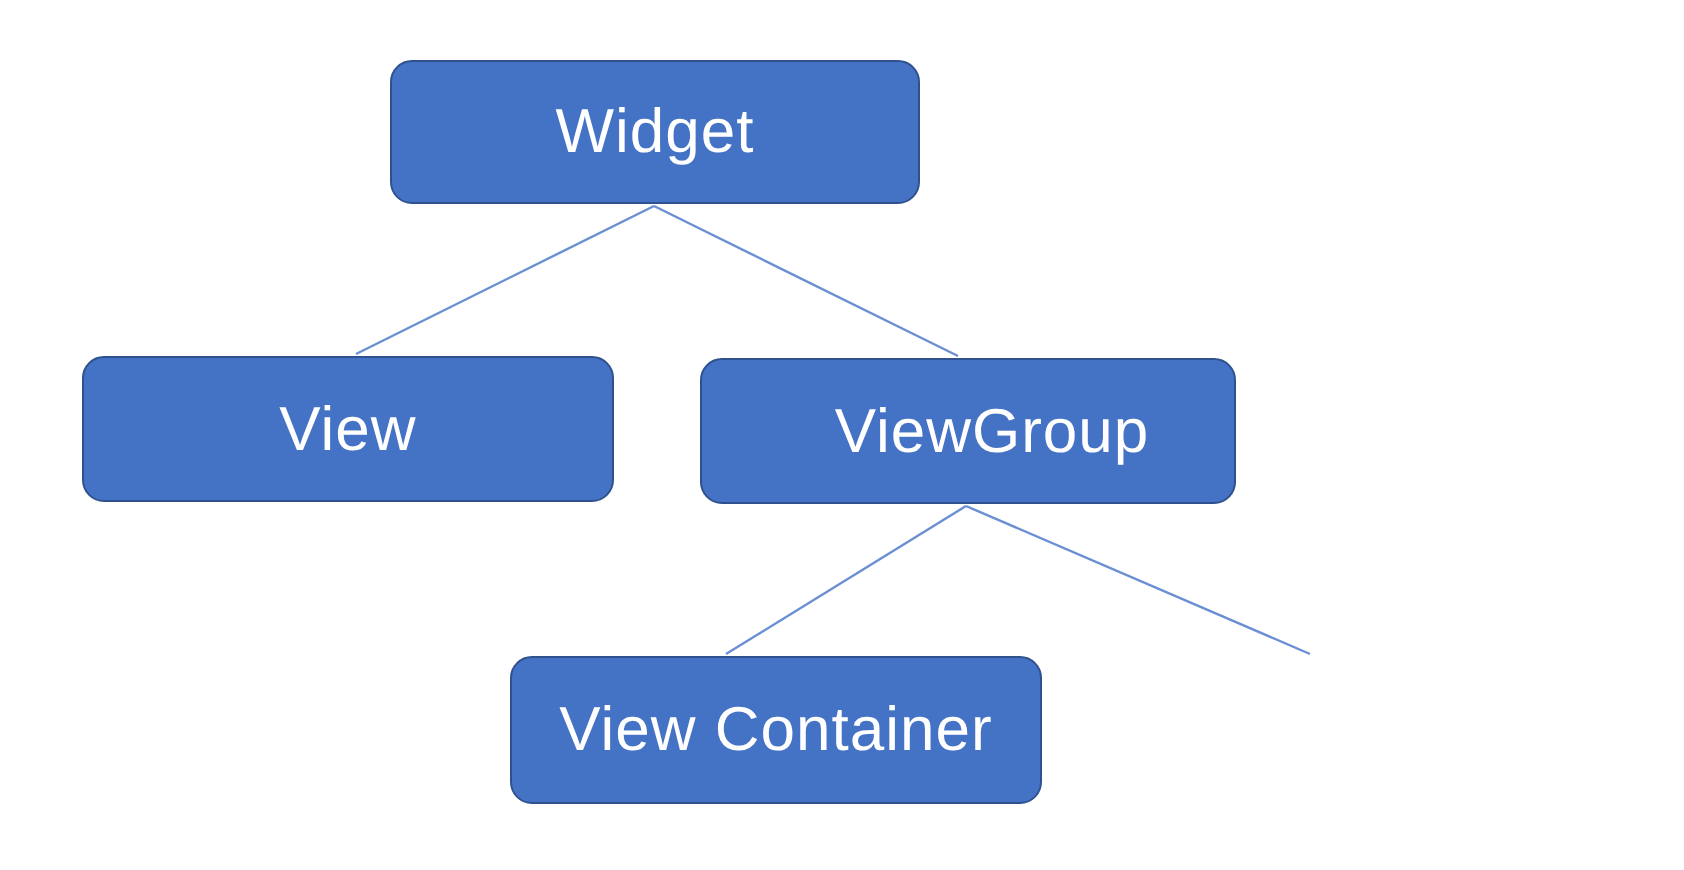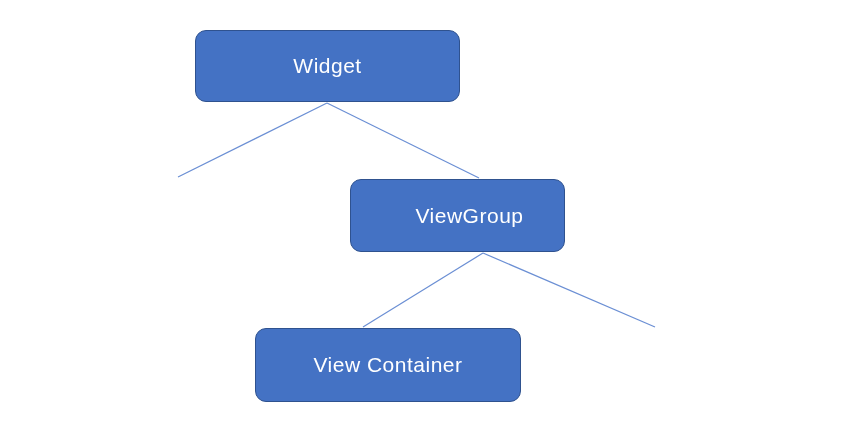--- a/index.html
+++ b/index.html
@@ -31,48 +31,51 @@
   .node {
     position: absolute;
     box-sizing: border-box;
     background: var(--node-fill, #4472C4);
     border: 1.5px solid var(--node-border, #2F528F);
     border-radius: 11px;
     display: flex;
     align-items: center;
     justify-content: center;
     color: var(--node-text, #ffffff);
-    font-size: 21px;
+    font-size: 31px;
     font-weight: 400;
     letter-spacing: 0.5px;
     cursor: default;
     user-select: none;
   }
   .node-widget         { left: 195px; top: 30px;  width: 265px; height: 72px; }
   .node-view           { left: 41px;  top: 178px; width: 266px; height: 73px; }
-  .node-viewgroup      { left: 350px; top: 179px; width: 215px; height: 73px; padding-left: 24px; }
+  .node-viewgroup      { left: 350px; top: 179px; width: 268px; height: 73px; padding-left: 24px; }
   .node-view-container { left: 227px; top: 328px; width: 266px; height: 74px; margin-left: 28px; }
   .node-layout         { left: 526px; top: 328px; width: 268px; height: 74px; }
 </style>
 </head>
 <body>
 
 <div class="canvas">
 
   <svg class="connectors" viewBox="0 0 842 435" xmlns="http://www.w3.org/2000/svg">
     <line class="connector" x1="327" y1="103" x2="178" y2="177"></line>
     <line class="connector" x1="327" y1="103" x2="479" y2="178"></line>
     <line class="connector" x1="483" y1="253" x2="363" y2="327"></line>
     <line class="connector" x1="483" y1="253" x2="655" y2="327"></line>
   </svg>
 
   <div class="node node-widget">
     <span class="node-label">Widget</span>
   </div>
 
+  <div class="node node-view">
+    <span class="node-label">View</span>
+  </div>
 
   <div class="node node-viewgroup">
     <span class="node-label">ViewGroup</span>
   </div>
 
   <div class="node node-view-container">
     <span class="node-label">View Container</span>
   </div>
 
 

